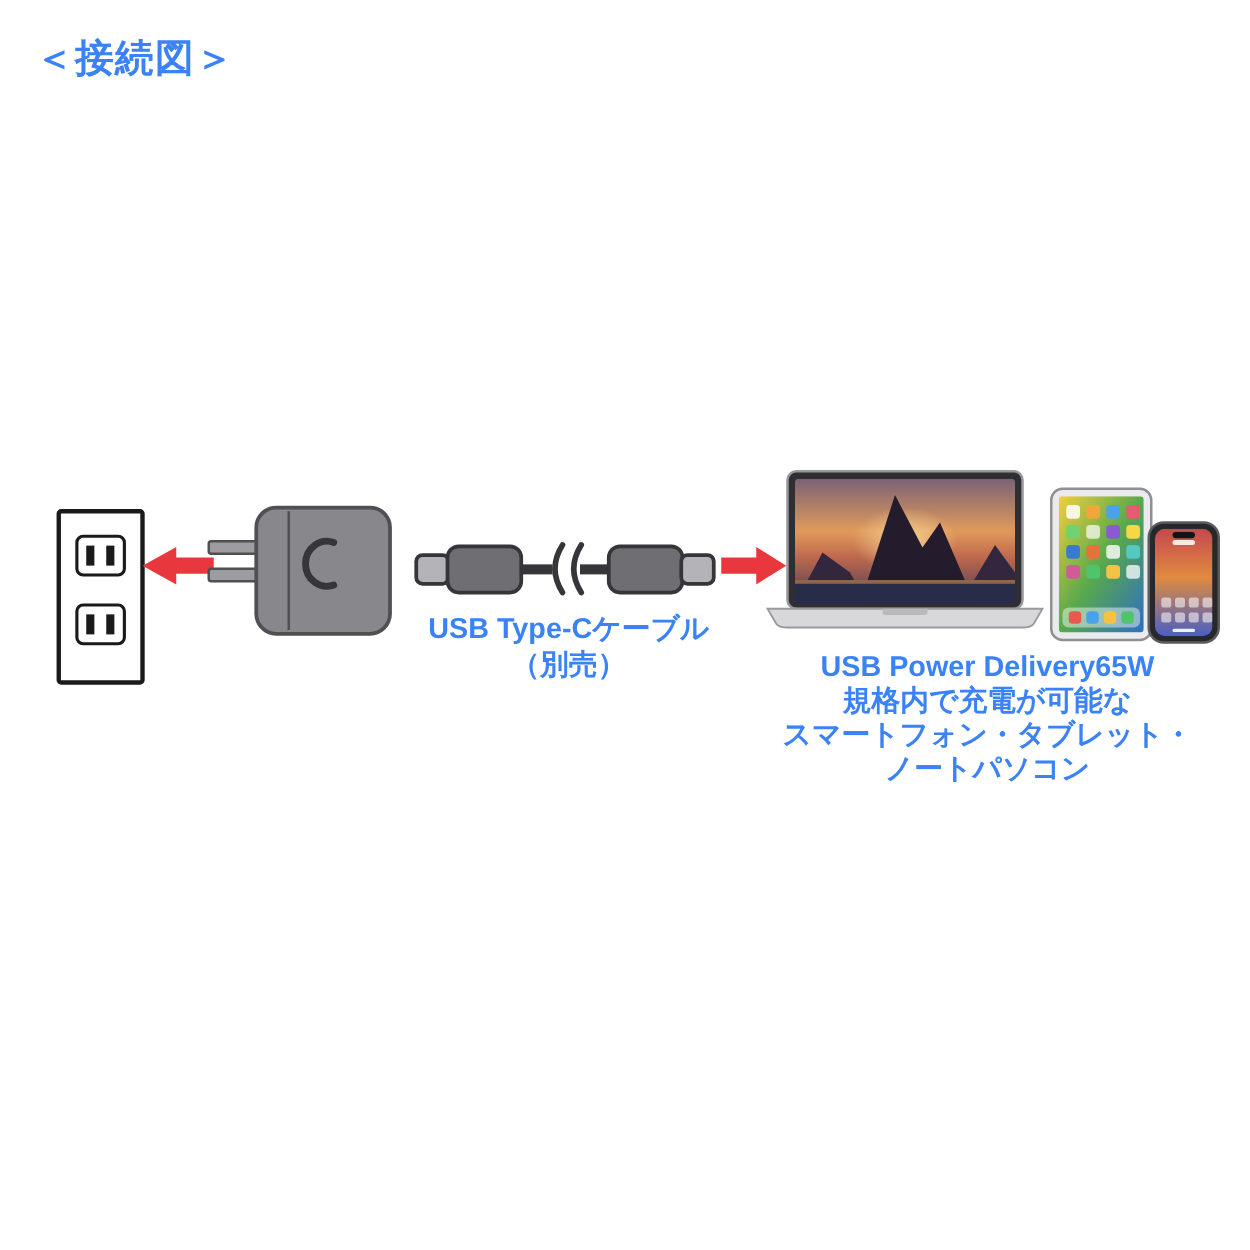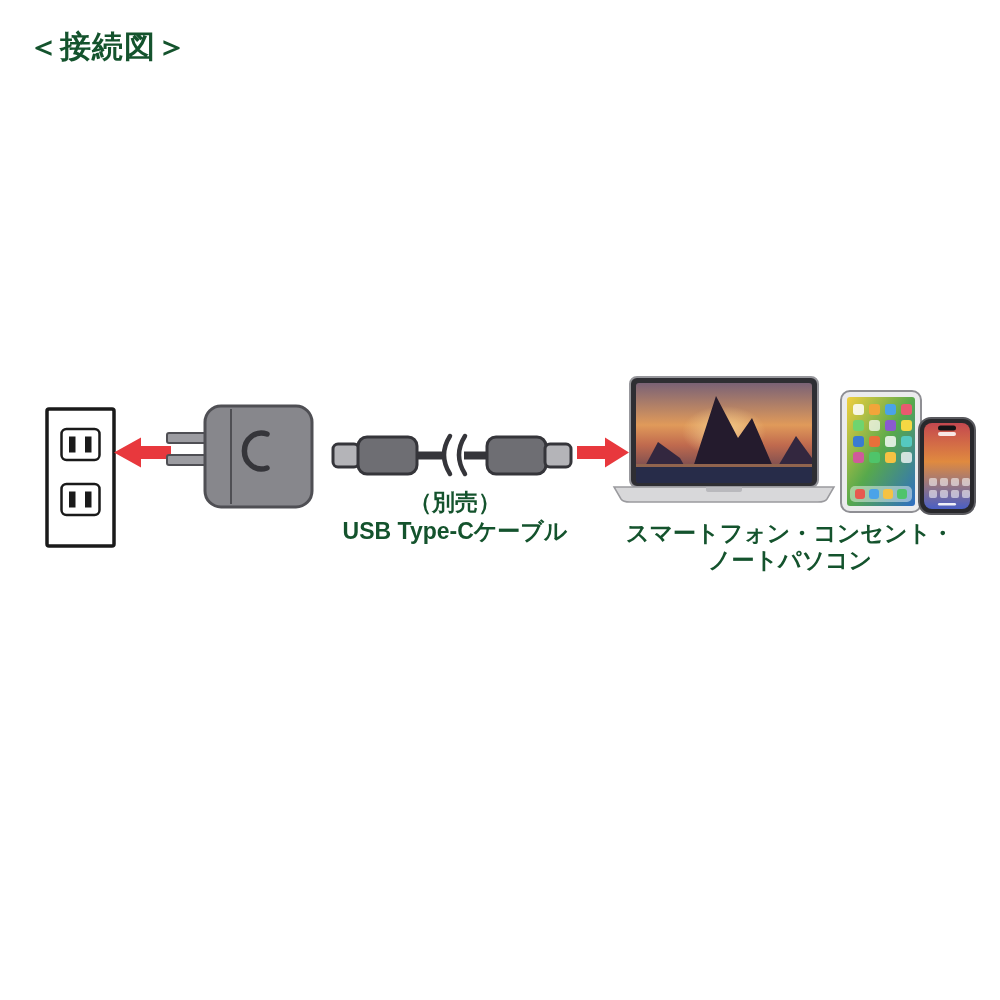--- a/index.html
+++ b/index.html
@@ -1,20 +1,20 @@
 <!DOCTYPE html>
 <html><head>
 <meta charset="utf-8">
 <style>
   html,body{margin:0;padding:0;background:#ffffff;}
   .canvas{
     position:relative;width:1000px;height:1000px;background:#ffffff;overflow:hidden;
     font-family:"Liberation Sans","DejaVu Sans",sans-serif;color:#111111;
   }
-  .label{position:absolute;font-weight:bold;color:#14532d;}
+  .label{position:absolute;font-weight:bold;color:#3b82f6;}
   .title{left:28px;top:26px;font-size:31px;letter-spacing:1px;}
   .charger-label{left:175px;top:364px;width:162px;text-align:center;font-size:23px;}
   .cable-label{left:318px;top:488px;width:274px;text-align:center;font-size:23px;line-height:29px;}
   .outlet-label{left:40px;top:552px;font-size:23px;line-height:29px;}
   .devices-caption{left:608px;top:520px;width:364px;text-align:center;font-size:23px;line-height:27px;}
   svg.diagram{position:absolute;left:0;top:0;}
 </style>
 </head>
 <body>
 
@@ -145,23 +145,25 @@
         <rect x="951" y="490" width="8" height="8" rx="2" fill="#ffffff" opacity="0.55"></rect>
         <rect x="962" y="490" width="8" height="8" rx="2" fill="#ffffff" opacity="0.55"></rect>
         <rect x="938" y="503" width="18" height="2.5" rx="1.2" fill="#ffffff" opacity="0.9"></rect>
       </g>
       <rect x="938" y="425.5" width="18" height="5" rx="2.5" fill="#141416"></rect>
     </g>
   </svg>
 
 
   <div class="label cable-label">
+    <div>USB Type-Cケーブル</div>
     <div>（別売）</div>
-    <div>USB Type-Cケーブル</div>
   </div>
 
 
   <div class="label devices-caption">
-    <div>スマートフォン・コンセント・</div>
+    <div>USB Power Delivery65W</div>
+    <div>規格内で充電が可能な</div>
+    <div>スマートフォン・タブレット・</div>
     <div>ノートパソコン</div>
   </div>
 
 </div>
 
 </body></html>

